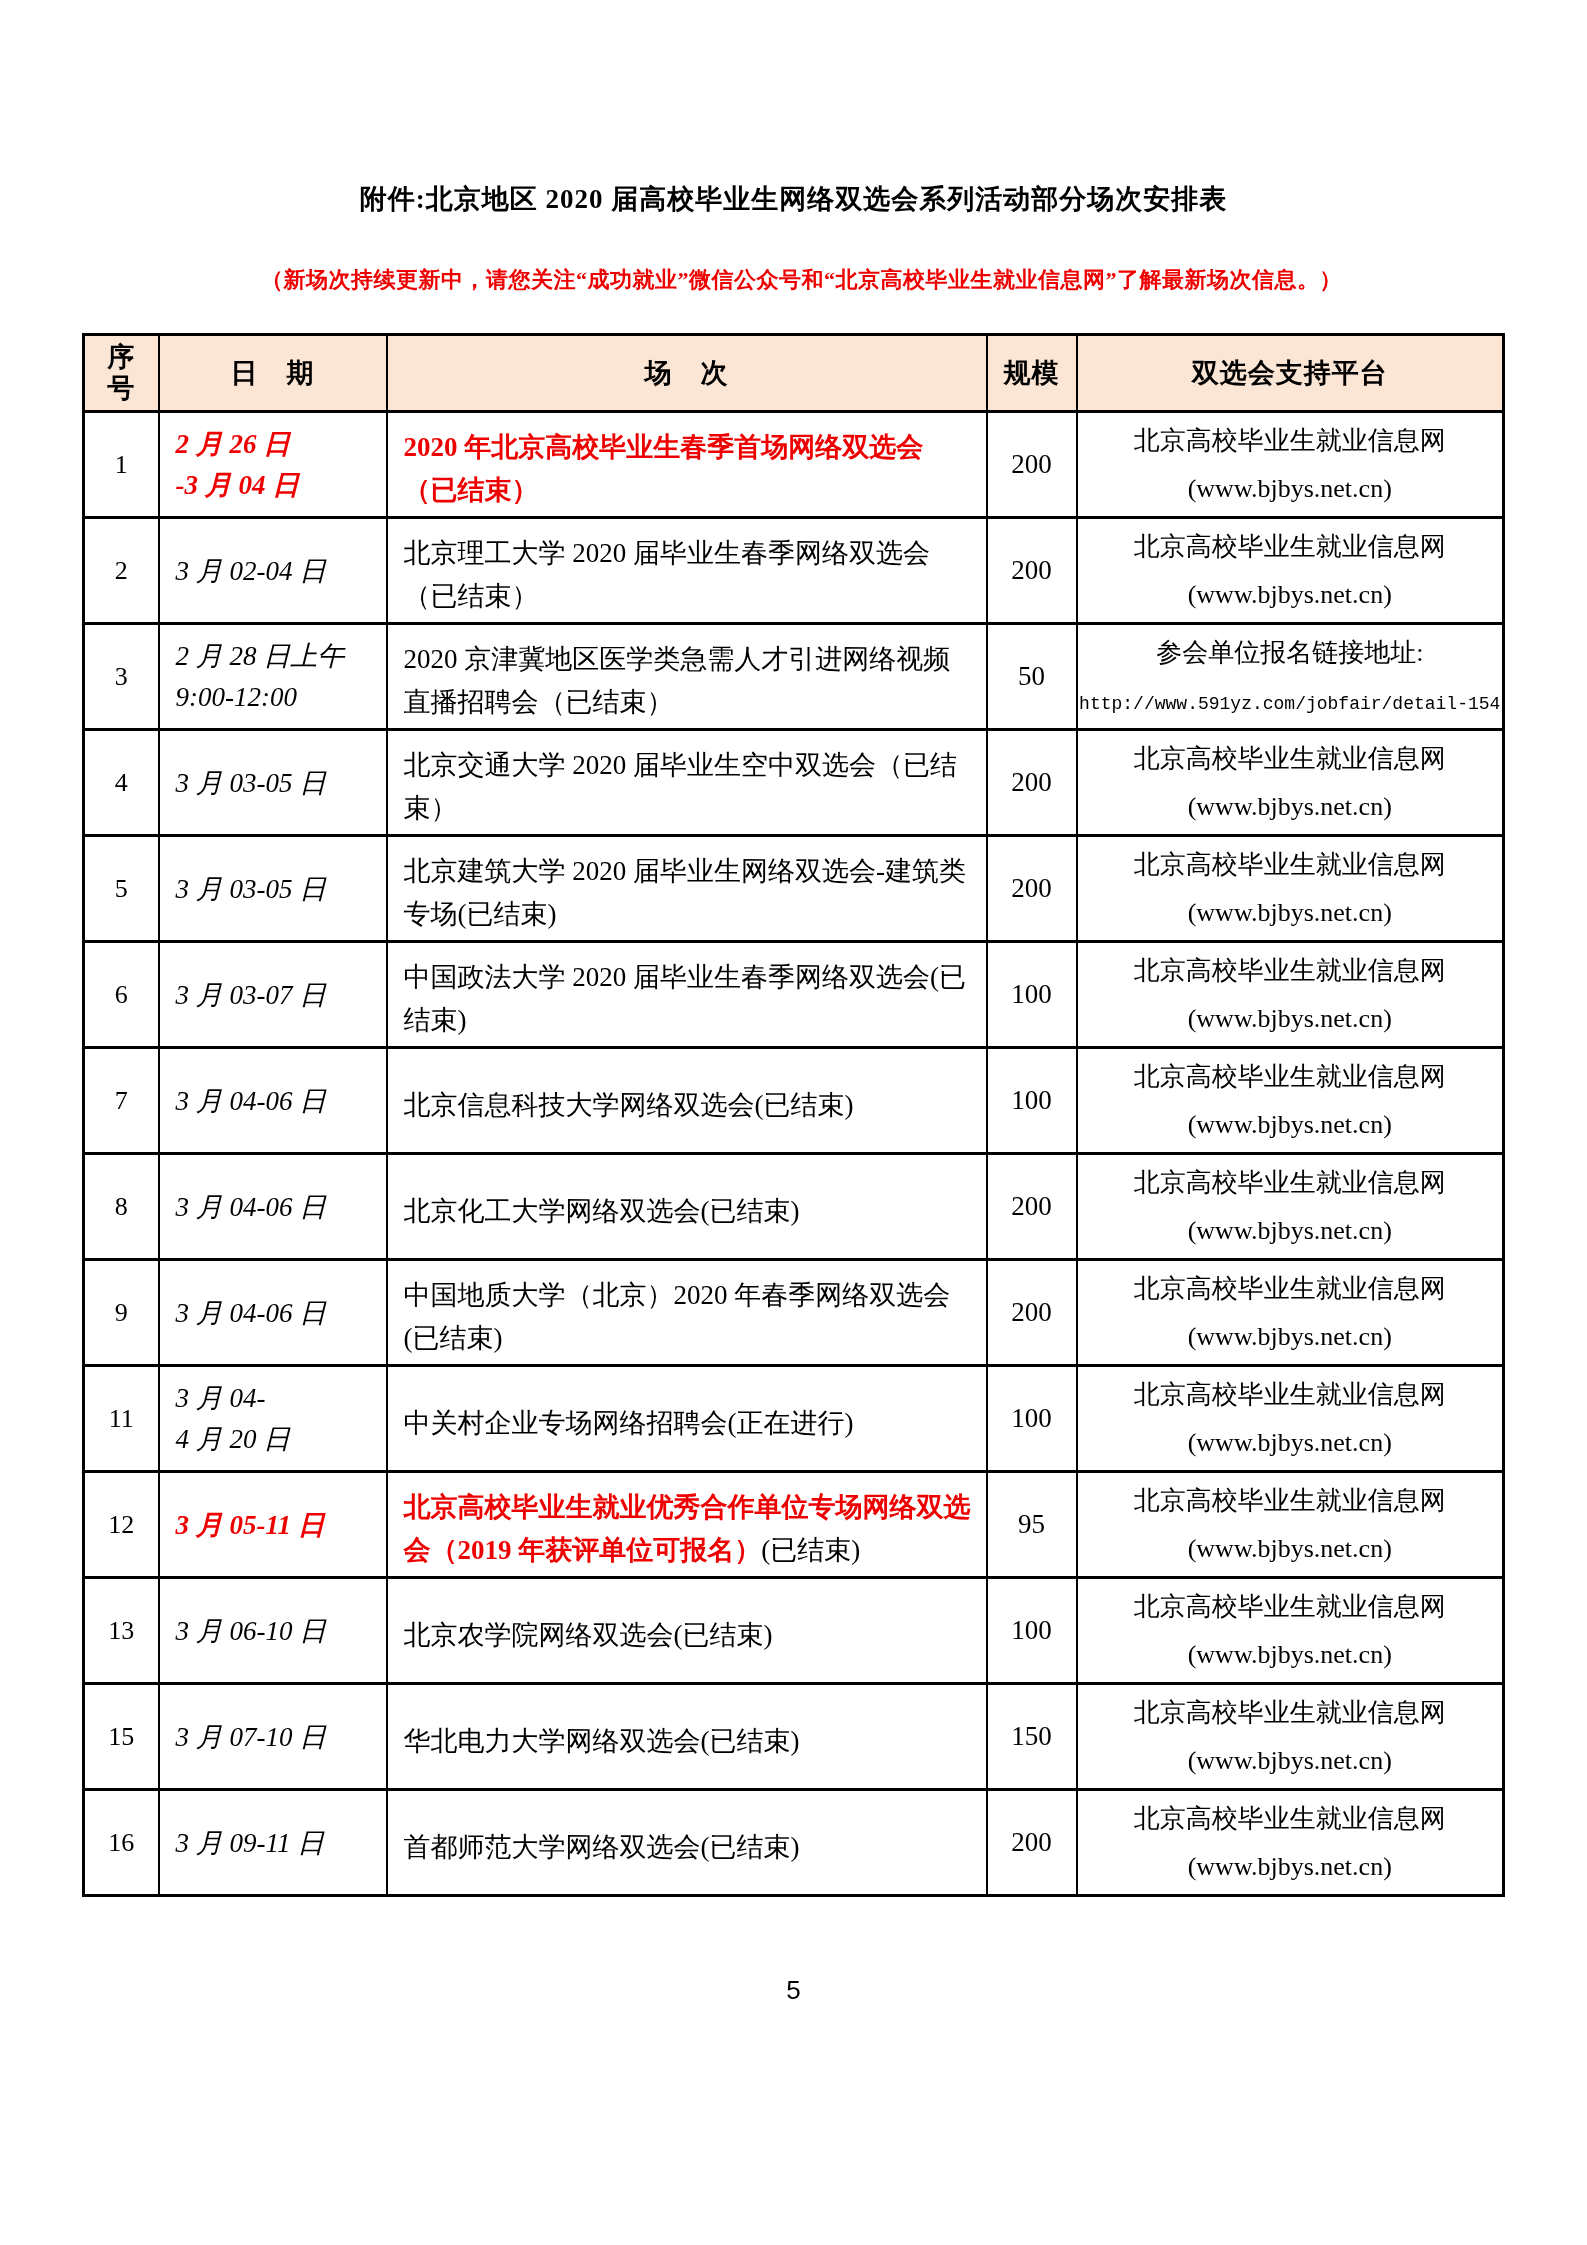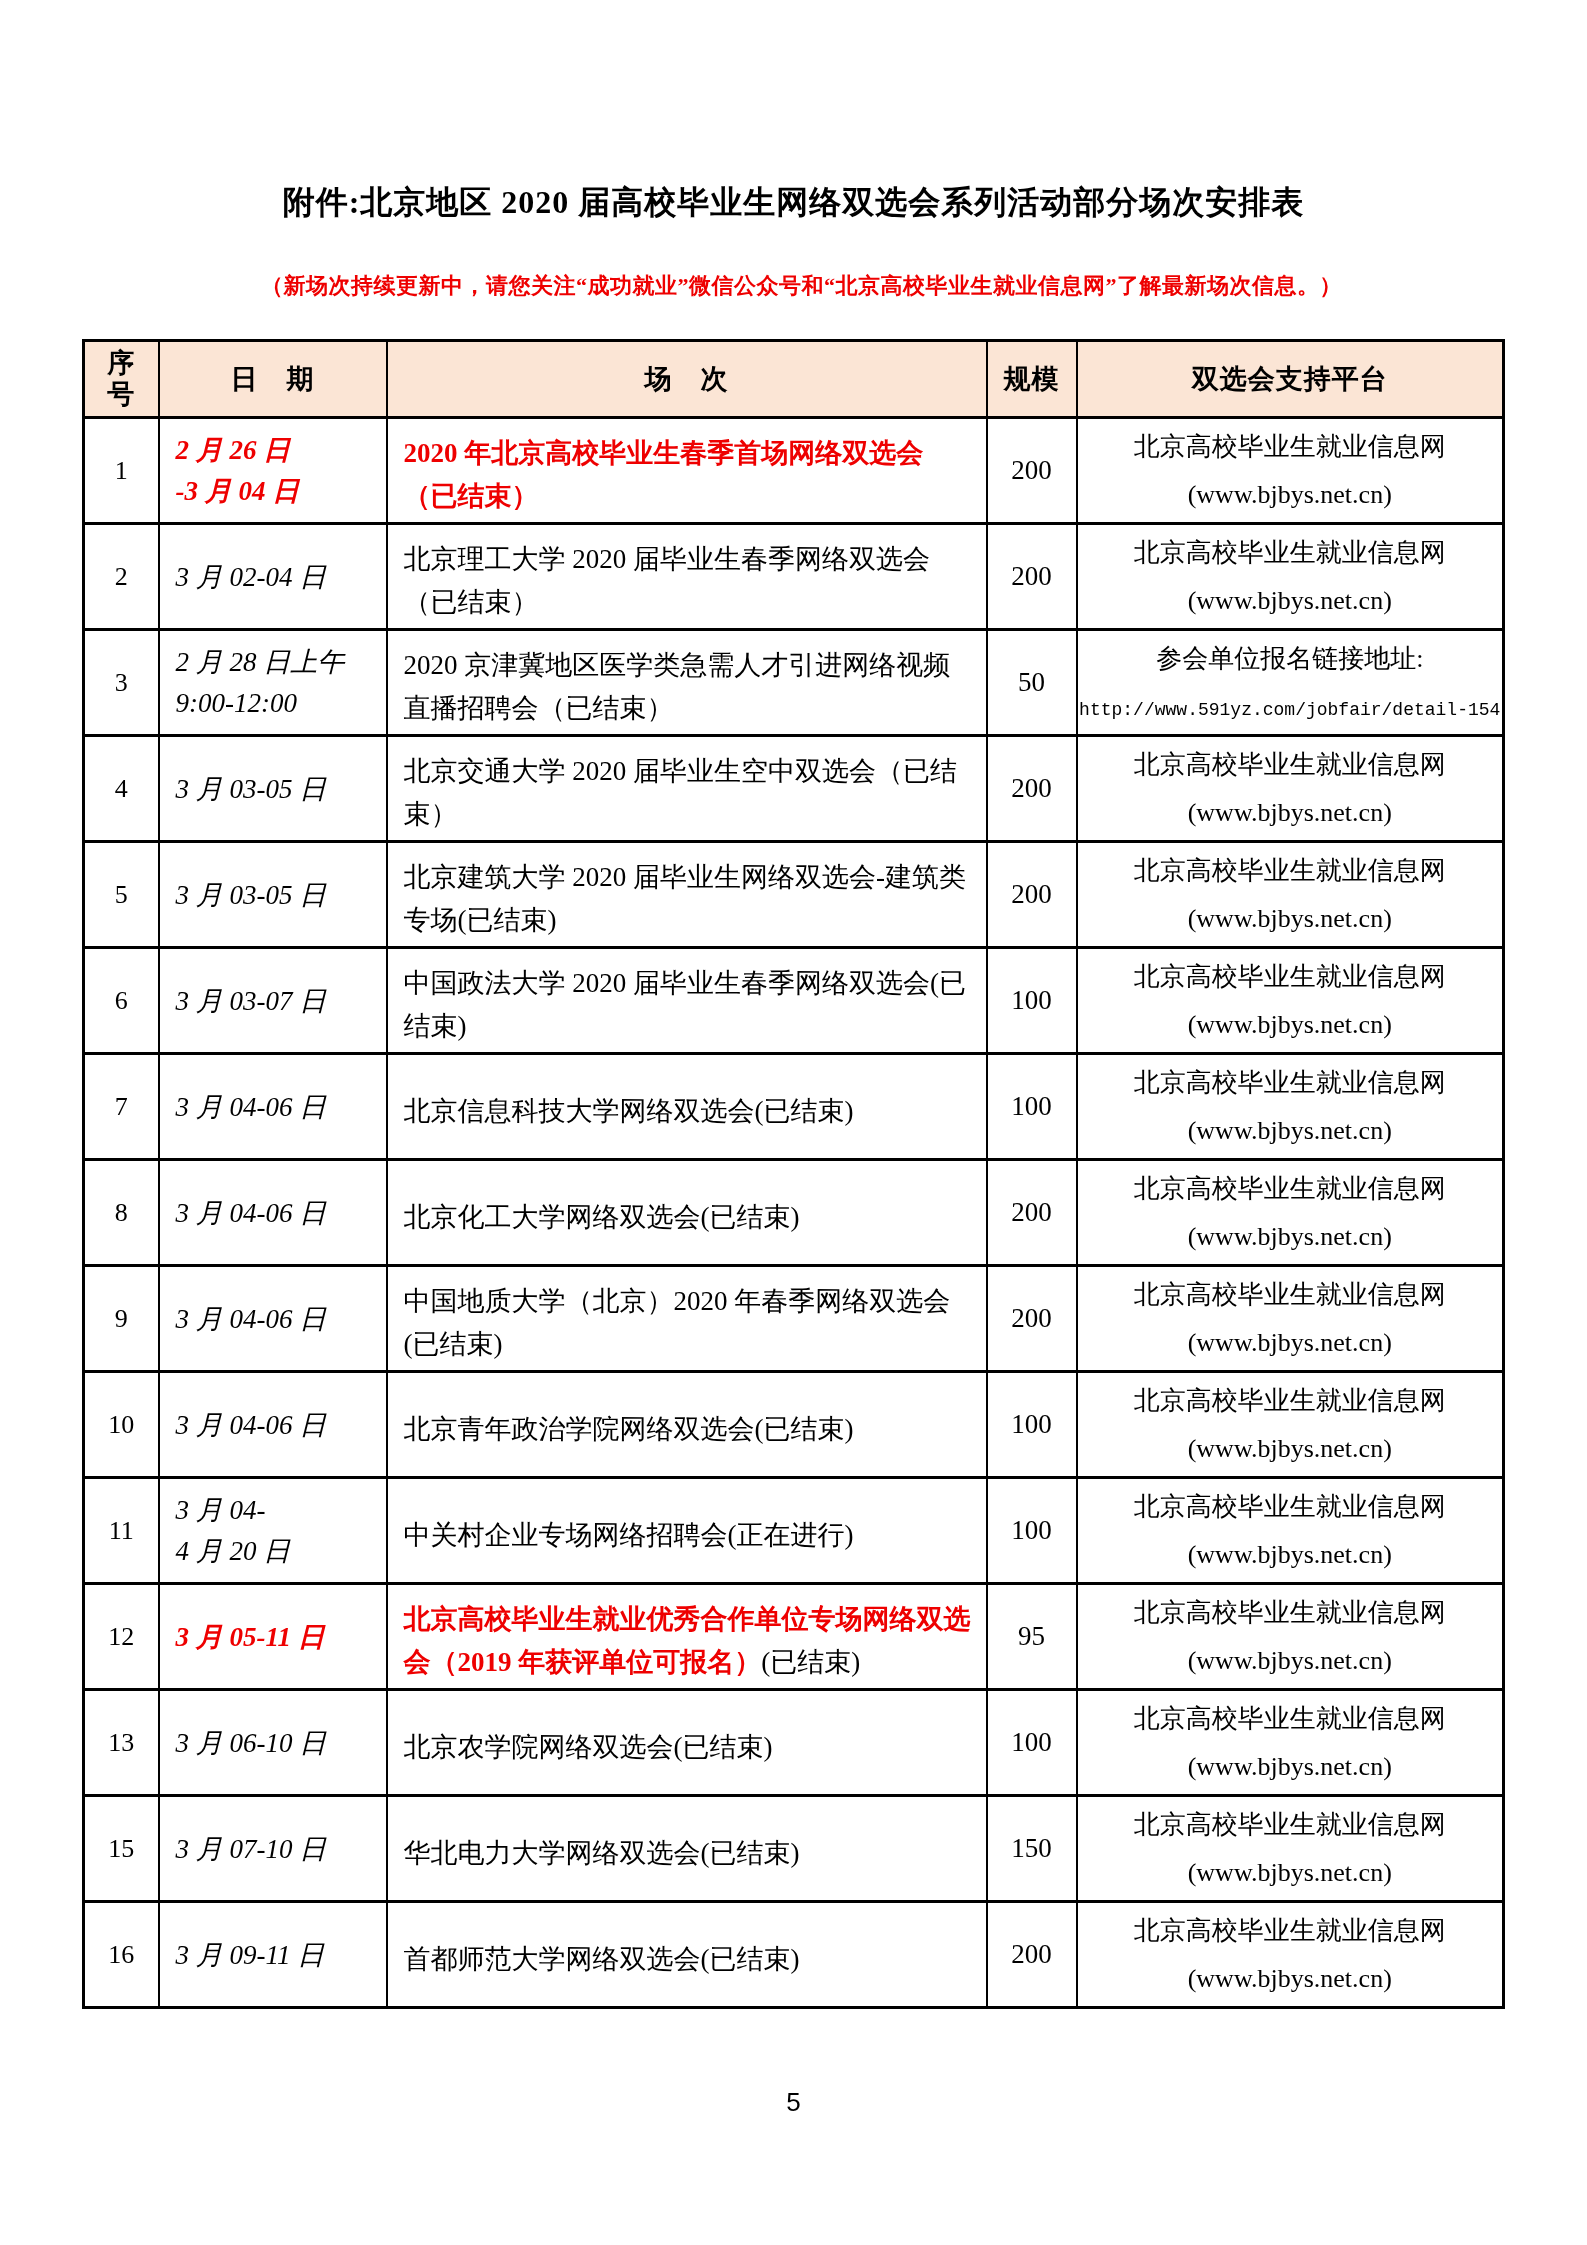--- a/index.html
+++ b/index.html
@@ -16,21 +16,21 @@
   .page{
     position:relative;
     width:1587px;
     height:2245px;
     background:#ffffff;
     overflow:hidden;
   }
   .doc-title{
     margin:183px 0 0 0;
     text-align:center;
-    font-size:32px;
+    font-size:27px;
     font-weight:bold;
     line-height:1.2;
     letter-spacing:1px;
   }
   .doc-subtitle{
     margin:50px 0 0 16px;
     text-align:center;
     font-size:22px;
     font-weight:bold;
     color:var(--red);
@@ -185,27 +185,20 @@
           <td class="c-platform"><span>北京高校毕业生就业信息网</span><br><span>(www.bjbys.net.cn)</span></td>
         </tr>
         <tr>
           <td class="c-no">9</td>
           <td class="c-date"><span>3 月 04-06 日</span></td>
           <td class="c-event"><span class="">中国地质大学（北京）2020 年春季网络双选会(已结束)</span></td>
           <td class="c-scale">200</td>
           <td class="c-platform"><span>北京高校毕业生就业信息网</span><br><span>(www.bjbys.net.cn)</span></td>
         </tr>
         <tr>
-          <td class="c-no">10</td>
-          <td class="c-date"><span>3 月 04-06 日</span></td>
-          <td class="c-event"><span class="">北京青年政治学院网络双选会(已结束)</span></td>
-          <td class="c-scale">100</td>
-          <td class="c-platform"><span>北京高校毕业生就业信息网</span><br><span>(www.bjbys.net.cn)</span></td>
-        </tr>
-        <tr>
           <td class="c-no">11</td>
           <td class="c-date"><span>3 月 04-</span><br><span>4 月 20 日</span></td>
           <td class="c-event"><span class="">中关村企业专场网络招聘会(正在进行)</span></td>
           <td class="c-scale">100</td>
           <td class="c-platform"><span>北京高校毕业生就业信息网</span><br><span>(www.bjbys.net.cn)</span></td>
         </tr>
         <tr>
           <td class="c-no">12</td>
           <td class="c-date red"><span>3 月 05-11 日</span></td>
           <td class="c-event"><span class="red">北京高校毕业生就业优秀合作单位专场网络双选会（2019 年获评单位可报名）</span><span class="">(已结束)</span></td>

